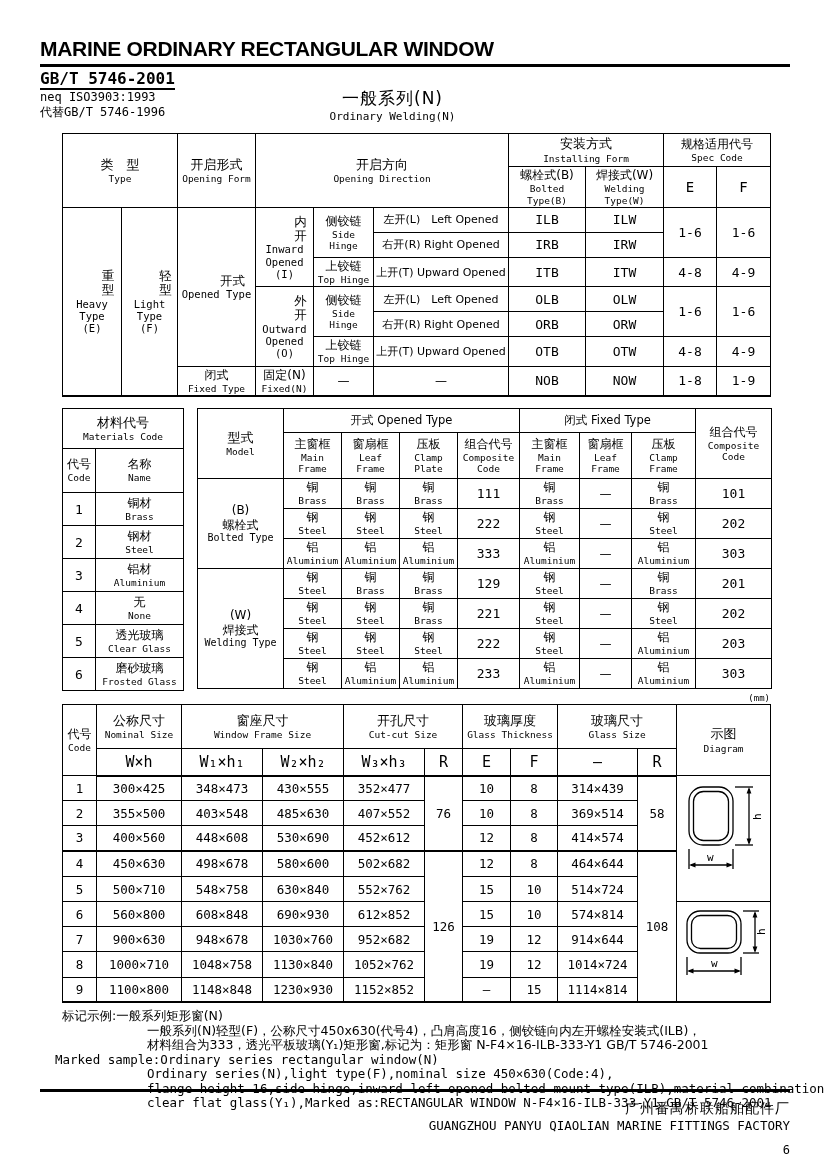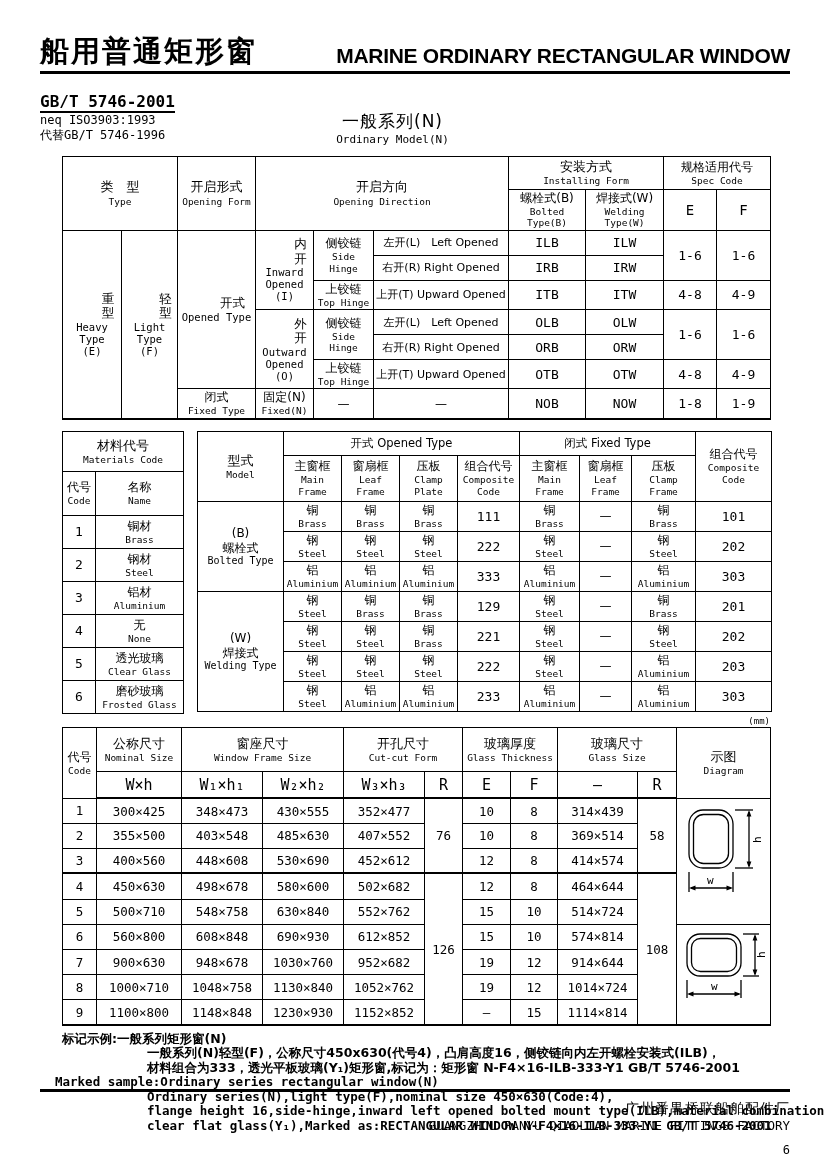--- a/index.html
+++ b/index.html
@@ -3,21 +3,21 @@
 <meta charset="utf-8">
 <style>
 *{margin:0;padding:0;box-sizing:border-box;}
 html,body{background:#fff;}
 body{width:830px;height:1175px;color:#000;font-family:"DejaVu Sans","Liberation Sans",sans-serif;}
 .sheet{position:relative;width:830px;height:1175px;padding:36px 40px 0;overflow:hidden;background:#fff;}
 
 .titlebar{display:flex;justify-content:space-between;align-items:flex-end;border-bottom:3px solid #000;padding-bottom:3px;}
 .title-cn{font-size:29px;font-weight:bold;letter-spacing:2px;line-height:1.1;}
 .title-en{font-size:21px;font-weight:bold;font-family:"Liberation Sans",sans-serif;letter-spacing:-0.3px;line-height:1.2;}
-.stdrow{position:relative;height:64px;margin-top:18px;}
+.stdrow{position:relative;height:64px;margin-top:2px;}
 .std{display:inline-block;font-size:16px;font-weight:bold;font-family:"DejaVu Sans Mono",monospace;border-bottom:2px solid #000;padding-bottom:0;}
 .neq,.repl{font-size:12px;font-family:"DejaVu Sans Mono",monospace;line-height:1.25;}
 .series{position:absolute;left:47%;top:18px;transform:translateX(-50%);text-align:center;}
 .series-cn{font-size:17px;letter-spacing:1px;}
 .series-en{font-size:11px;font-family:"DejaVu Sans Mono",monospace;}
 
 .tz{margin-left:22px;width:708px;}
 table.t{border-collapse:collapse;table-layout:fixed;}
 .t th,.t td{border:1px solid #000;text-align:center;vertical-align:middle;font-weight:normal;padding:1px;overflow:hidden;}
 .t .ln{display:block;font-family:"DejaVu Sans Mono",monospace;font-size:9.5px;line-height:1.2;}
@@ -59,47 +59,46 @@
 .t3 tr.h2{height:27px;}
 .t3 tr.h2 th{border-bottom-width:2px;}
 .t3 tr.sep td{border-top-width:2px;}
 .t3 td{font-family:"DejaVu Sans Mono",monospace;font-size:12.5px;}
 .diagcell{padding:0;}
 .diag line,.diag rect{stroke:#000;stroke-width:1.3;fill:none;}
 .diag polygon{fill:#000;stroke:none;}
 .diag text{font-family:"DejaVu Sans Mono",monospace;font-size:11px;fill:#000;}
 
 .notes{margin:6px 0 0 15px;font-size:12.5px;line-height:1.16;}
-.notes div{white-space:nowrap;font-weight:bold;}
+.notes div{white-space:nowrap;}
 .notes .en{font-family:"DejaVu Sans Mono",monospace;}
 .ml1{margin-left:7px;}
 .ml2{margin-left:92px;}
 
 .footer{position:absolute;left:40px;right:40px;top:1089px;border-top:3px solid #000;text-align:right;padding-top:8px;}
 .f-cn{font-size:14px;letter-spacing:1px;}
 .f-en{font-size:12.5px;font-family:"DejaVu Sans Mono",monospace;}
 .f-pg{font-size:12px;font-family:"DejaVu Sans Mono",monospace;margin-top:10px;}
 </style>
 </head>
 <body>
 
 <div class="sheet">
 
   <div class="titlebar">
-    <div class="title-cn">船用普通矩形窗</div>
     <div class="title-en">MARINE ORDINARY RECTANGULAR WINDOW</div>
   </div>
 
   <div class="stdrow">
     <div><span class="std">GB/T 5746-2001</span></div>
     <div class="neq">neq ISO3903:1993</div>
     <div class="repl">代替GB/T 5746-1996</div>
     <div class="series">
       <div class="series-cn">一般系列(N)</div>
-      <div class="series-en">Ordinary Model(N)</div>
+      <div class="series-en">Ordinary Welding(N)</div>
     </div>
   </div>
 
   <div class="tz">
 
     <table class="t t1">
       <colgroup>
           <col style="width:59px">
           <col style="width:56px">
           <col style="width:78px">
@@ -586,21 +585,21 @@
         <th class="big">
               <span class="ln ln0">公称尺寸</span>
               <span class="ln ln1">Nominal Size</span>
             </th>
         <th colspan="2" class="big">
               <span class="ln ln0">窗座尺寸</span>
               <span class="ln ln1">Window Frame Size</span>
             </th>
         <th colspan="2" class="big">
               <span class="ln ln0">开孔尺寸</span>
-              <span class="ln ln1">Cut-cut Form</span>
+              <span class="ln ln1">Cut-cut Size</span>
             </th>
         <th colspan="2" class="big">
               <span class="ln ln0">玻璃厚度</span>
               <span class="ln ln1">Glass Thickness</span>
             </th>
         <th colspan="2" class="big">
               <span class="ln ln0">玻璃尺寸</span>
               <span class="ln ln1">Glass Size</span>
             </th>
         <th rowspan="2" class="big">

